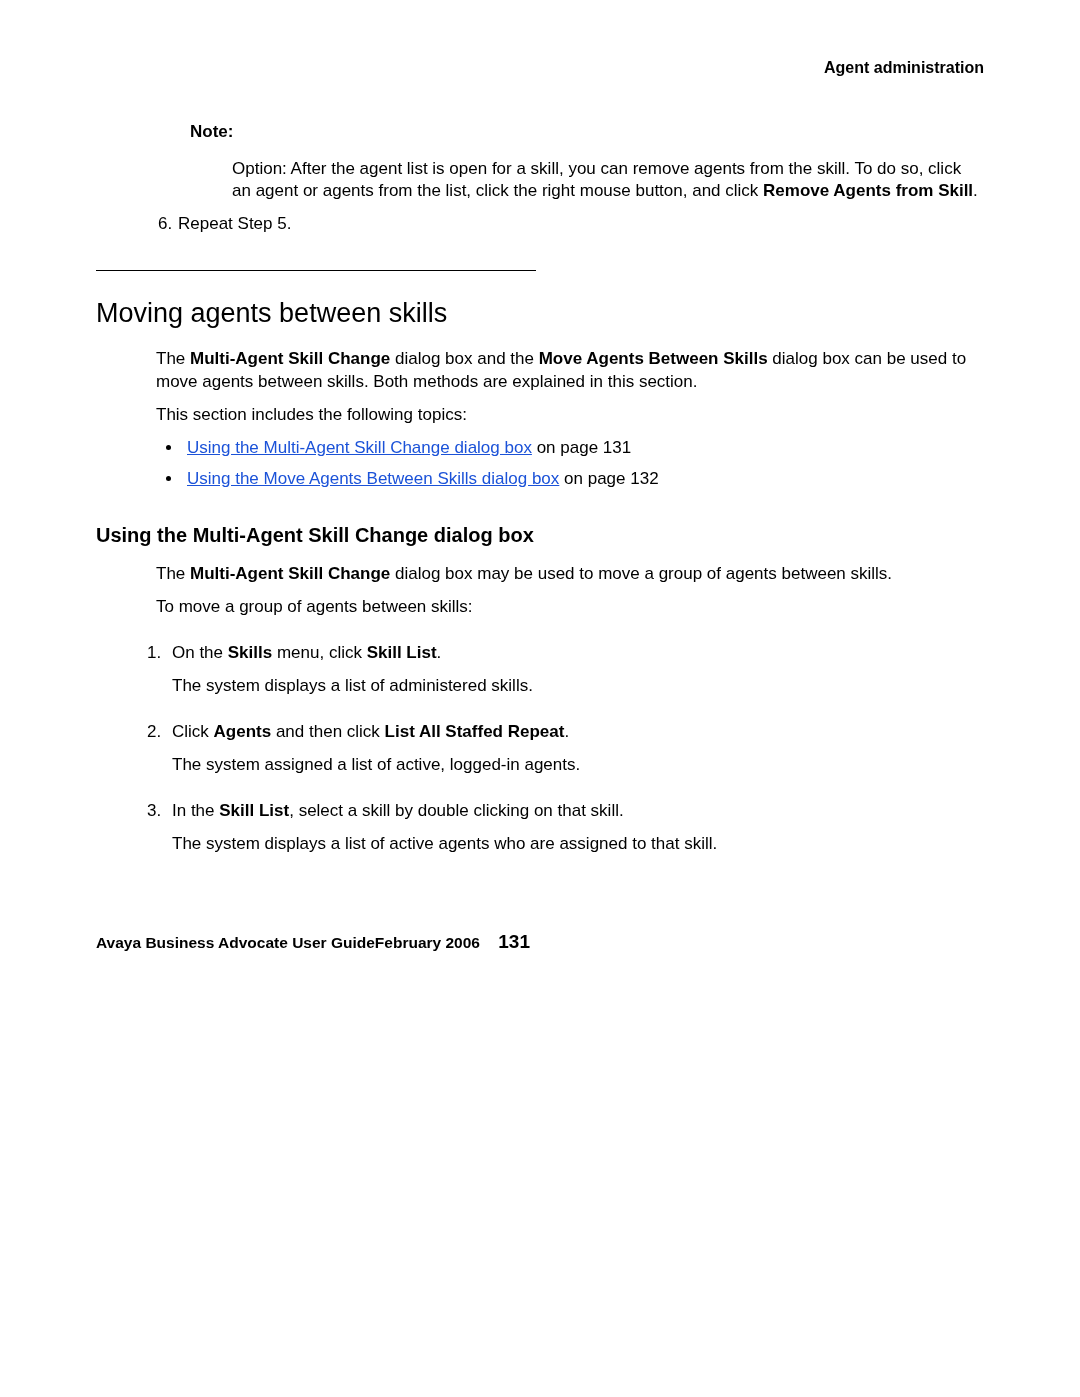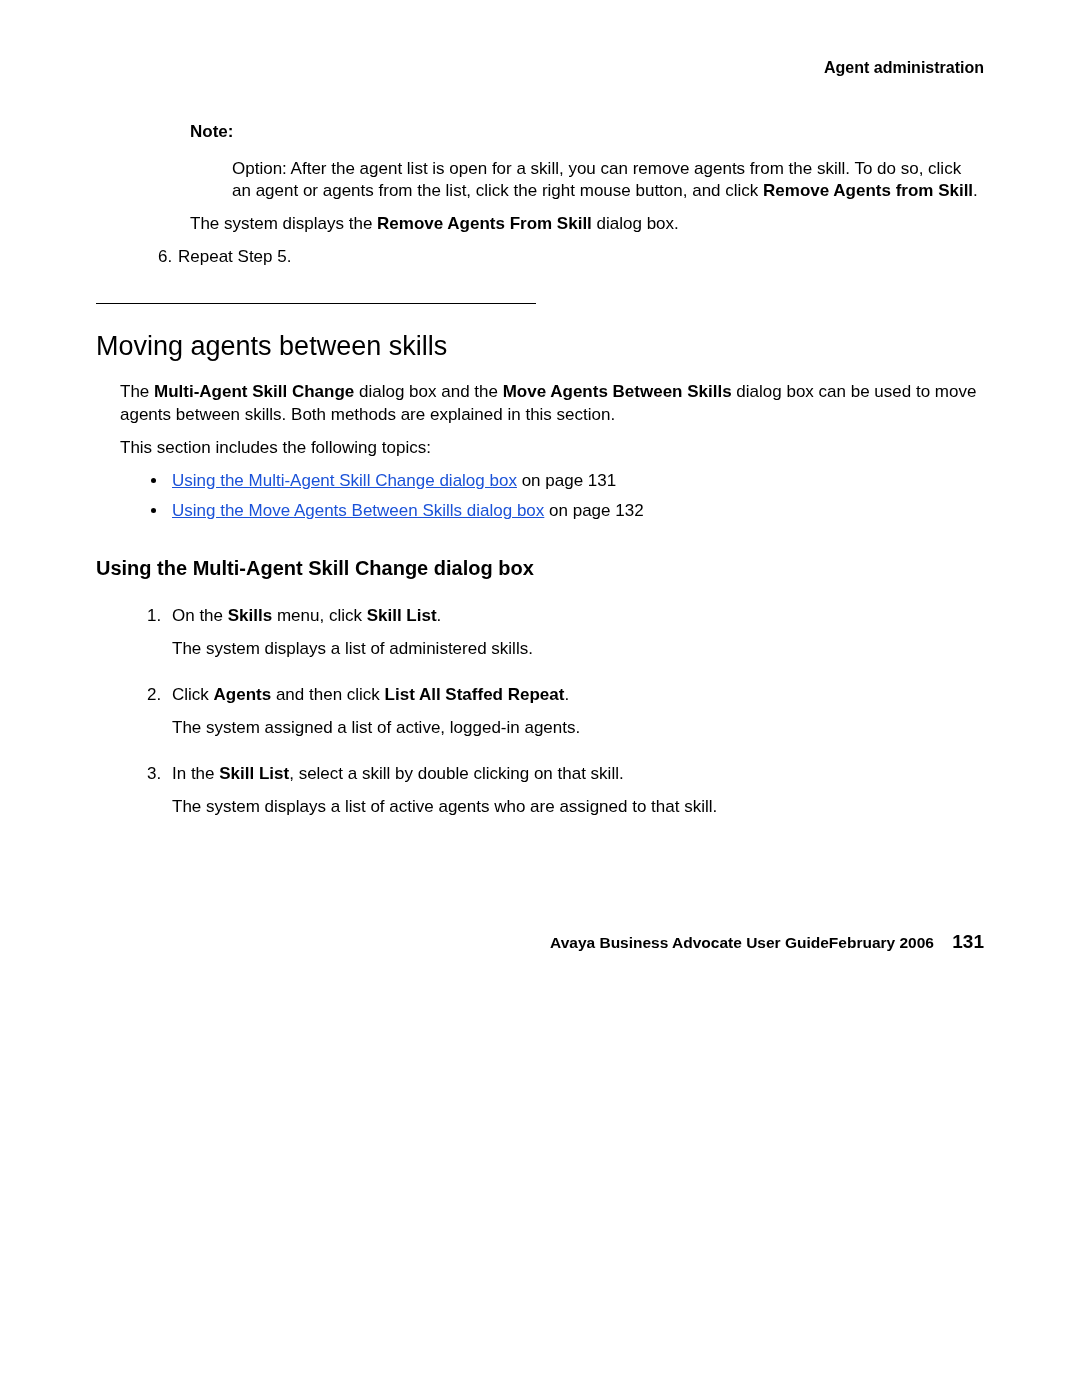--- a/index.html
+++ b/index.html
@@ -54,31 +54,31 @@
     border-top: 1.5px solid #000;
     margin: 34px 0 24px 0;
     width: 440px;
   }
   h1.section-heading {
     font-size: 27px;
     font-weight: normal;
     margin: 0 0 16px 0;
   }
   .body-indent {
-    margin-left: 24px;
+    margin-left: 60px;
   }
   .body-indent p {
     margin: 10px 0;
   }
   ul.toc {
     margin: 8px 0 28px 0;
     padding-left: 72px;
   }
   ul.toc li {
-    margin: 8px 0;
+    margin: 8px 15px;
     padding-left: 4px;
   }
   .link {
     color: #1b52d8;
     text-decoration: underline;
   }
   h2.sub-heading {
     font-size: 20px;
     font-weight: bold;
     margin: 32px 0 14px 0;
@@ -93,21 +93,21 @@
   }
   ol.steps li p {
     margin: 10px 0 14px 0;
   }
   .footer {
     position: absolute;
     left: 96px;
     right: 96px;
     bottom: 56px;
     display: flex;
-    justify-content: flex-end;
+    justify-content: flex-start;
     align-items: baseline;
     font-size: 15.5px;
   }
   .footer .left {
     font-weight: bold;
   }
   .footer .right {
     font-weight: bold;
   }
   .footer .right .pagenum {
@@ -123,23 +123,20 @@
 
   <div class="header-section">Agent administration</div>
 
   <div class="note-block">
     <div class="note-label">Note:</div>
     <div class="note-body">
       <span>Option: After the agent list is open for a skill, you can remove agents from the skill. To do so, click an agent or agents from the list, click the right mouse button, and click </span><b>Remove Agents from Skill</b><span>.</span>
     </div>
   </div>
 
-  <div class="para-indent">
-    <span>The system displays the </span><b>Remove Agents From Skill</b><span> dialog box.</span>
-  </div>
 
   <div class="ol-item">
     <span class="num">6.</span><span>Repeat Step 5.</span>
   </div>
 
   <hr class="section-rule">
 
   <h1 class="section-heading">Moving agents between skills</h1>
 
   <div class="body-indent">
@@ -153,20 +150,26 @@
     <li>
       <span class="link">Using the Multi-Agent Skill Change dialog box</span><span> on page 131</span>
     </li>
     <li>
       <span class="link">Using the Move Agents Between Skills dialog box</span><span> on page 132</span>
     </li>
   </ul>
 
   <h2 class="sub-heading">Using the Multi-Agent Skill Change dialog box</h2>
 
+  <div class="body-indent">
+    <p>
+      <span>The </span><b>Multi-Agent Skill Change</b><span> dialog box may be used to move a group of agents between skills.</span>
+    </p>
+    <p>To move a group of agents between skills:</p>
+  </div>
 
   <ol class="steps">
     <li>
       <span>
         <span>On the </span><b>Skills</b><span> menu, click </span><b>Skill List</b><span>.</span>
       </span>
       <p>The system displays a list of administered skills.</p>
     </li>
     <li>
       <span>

